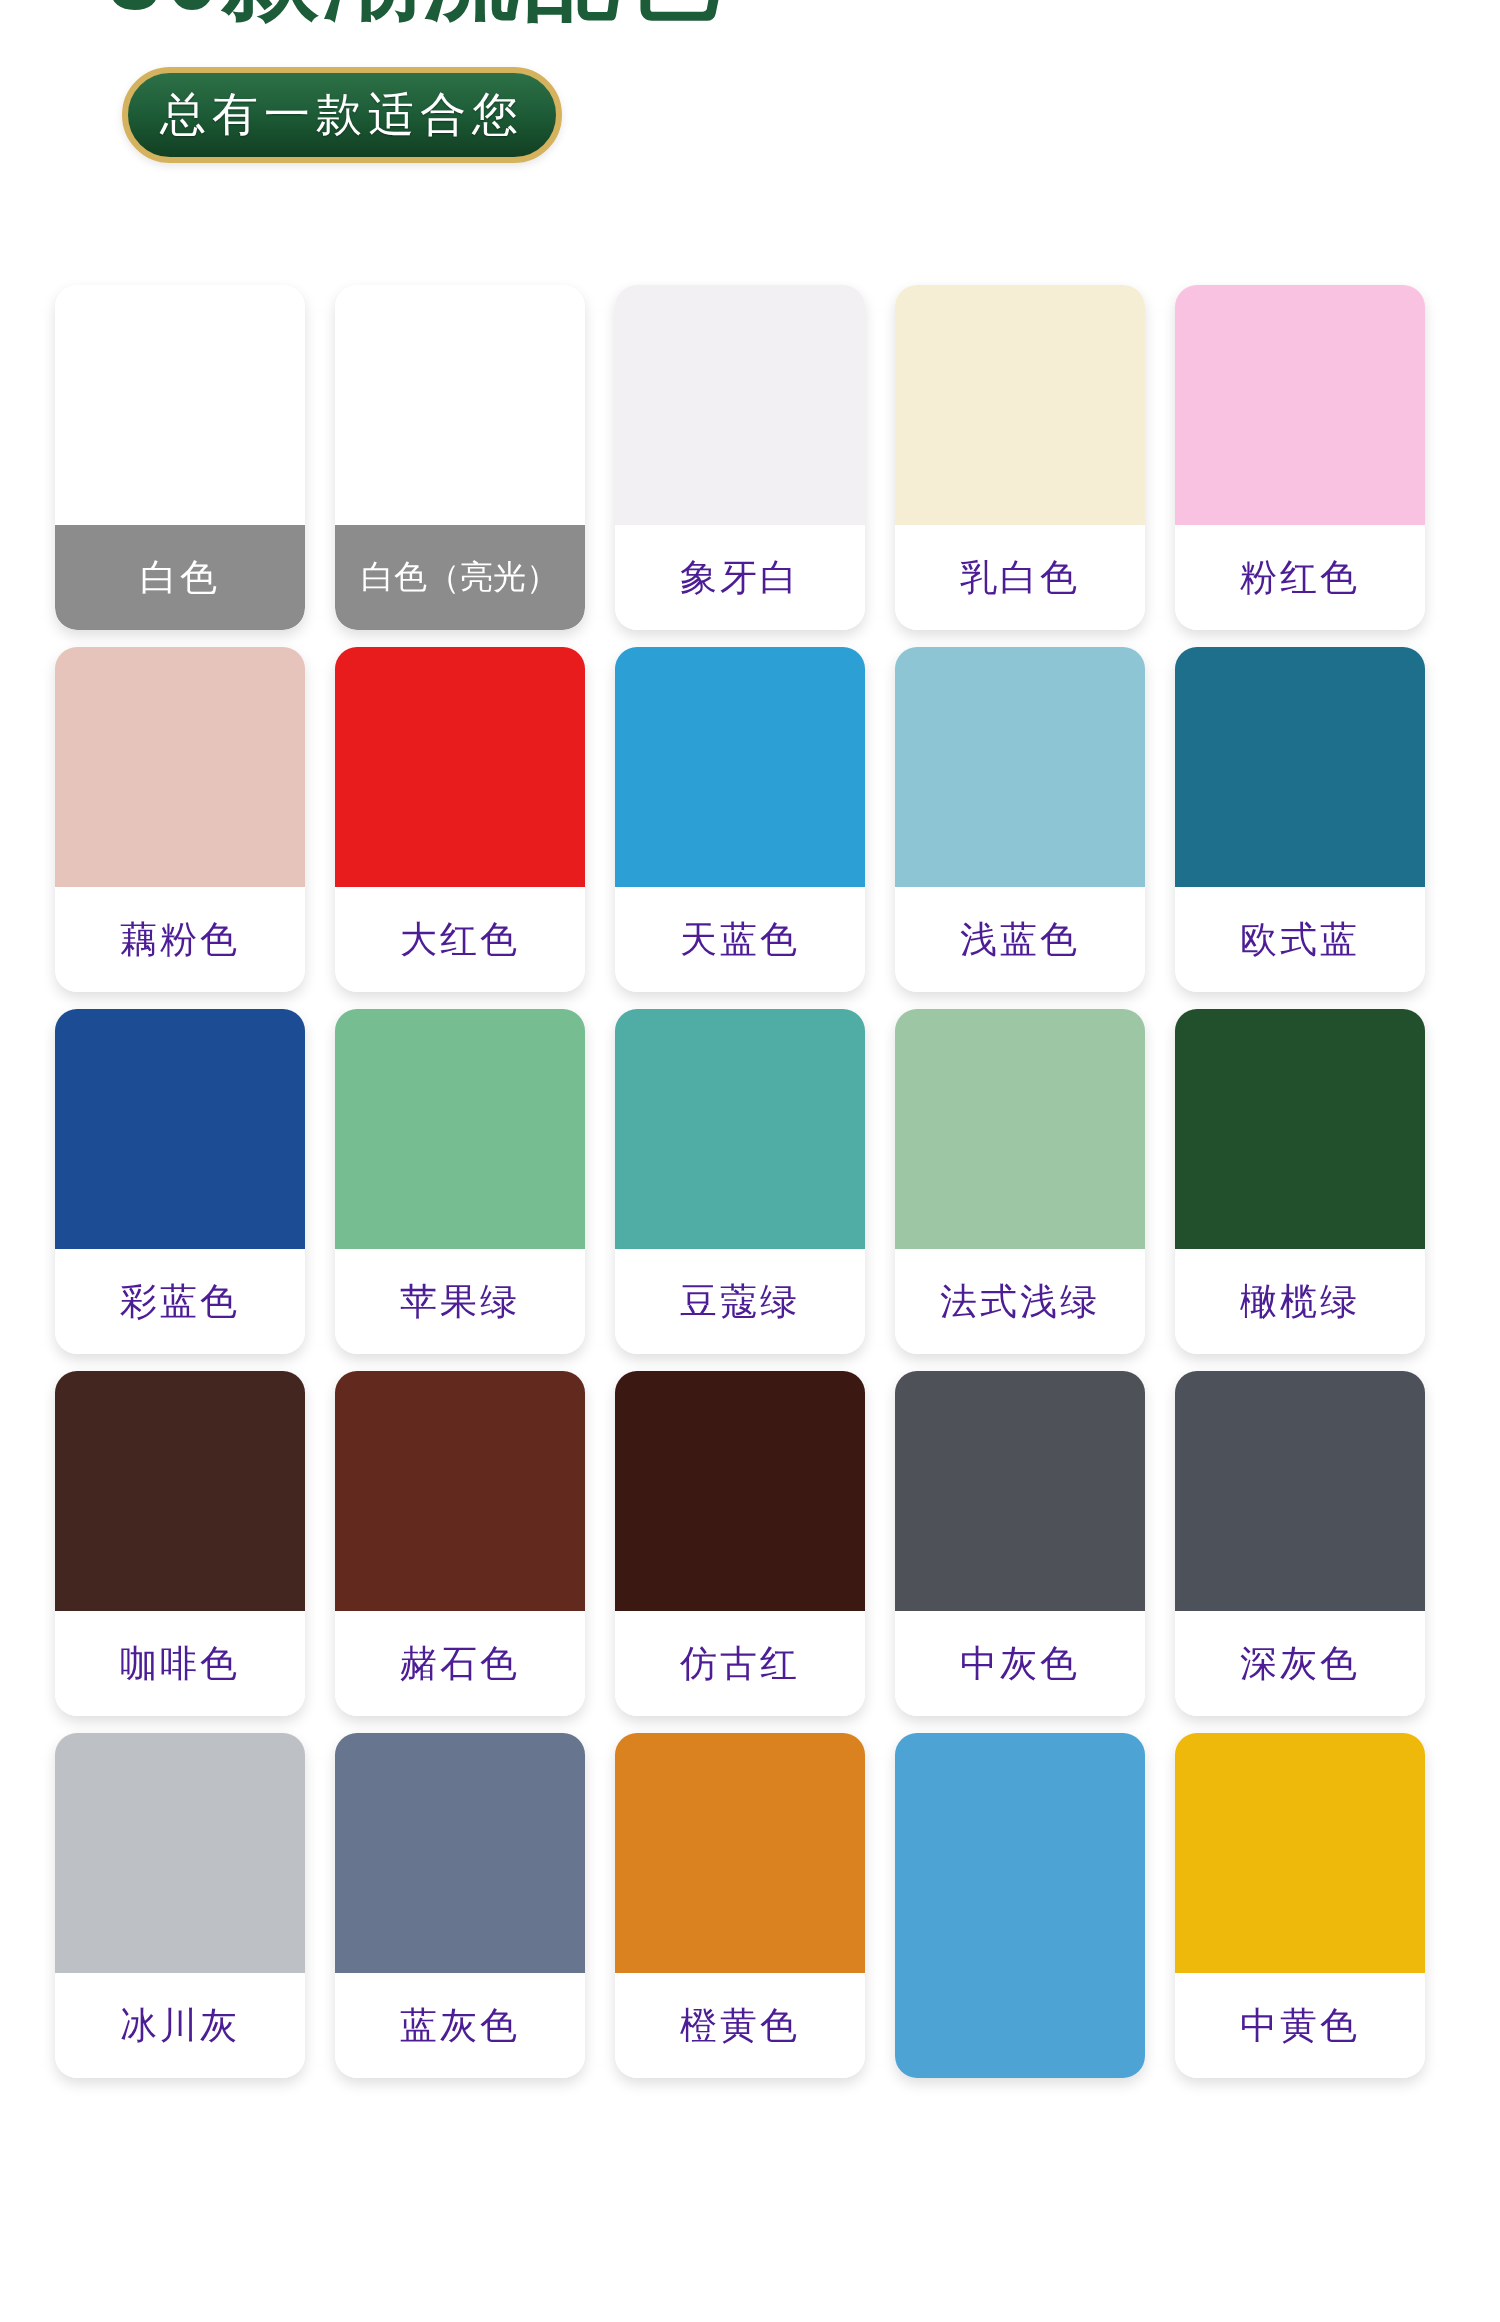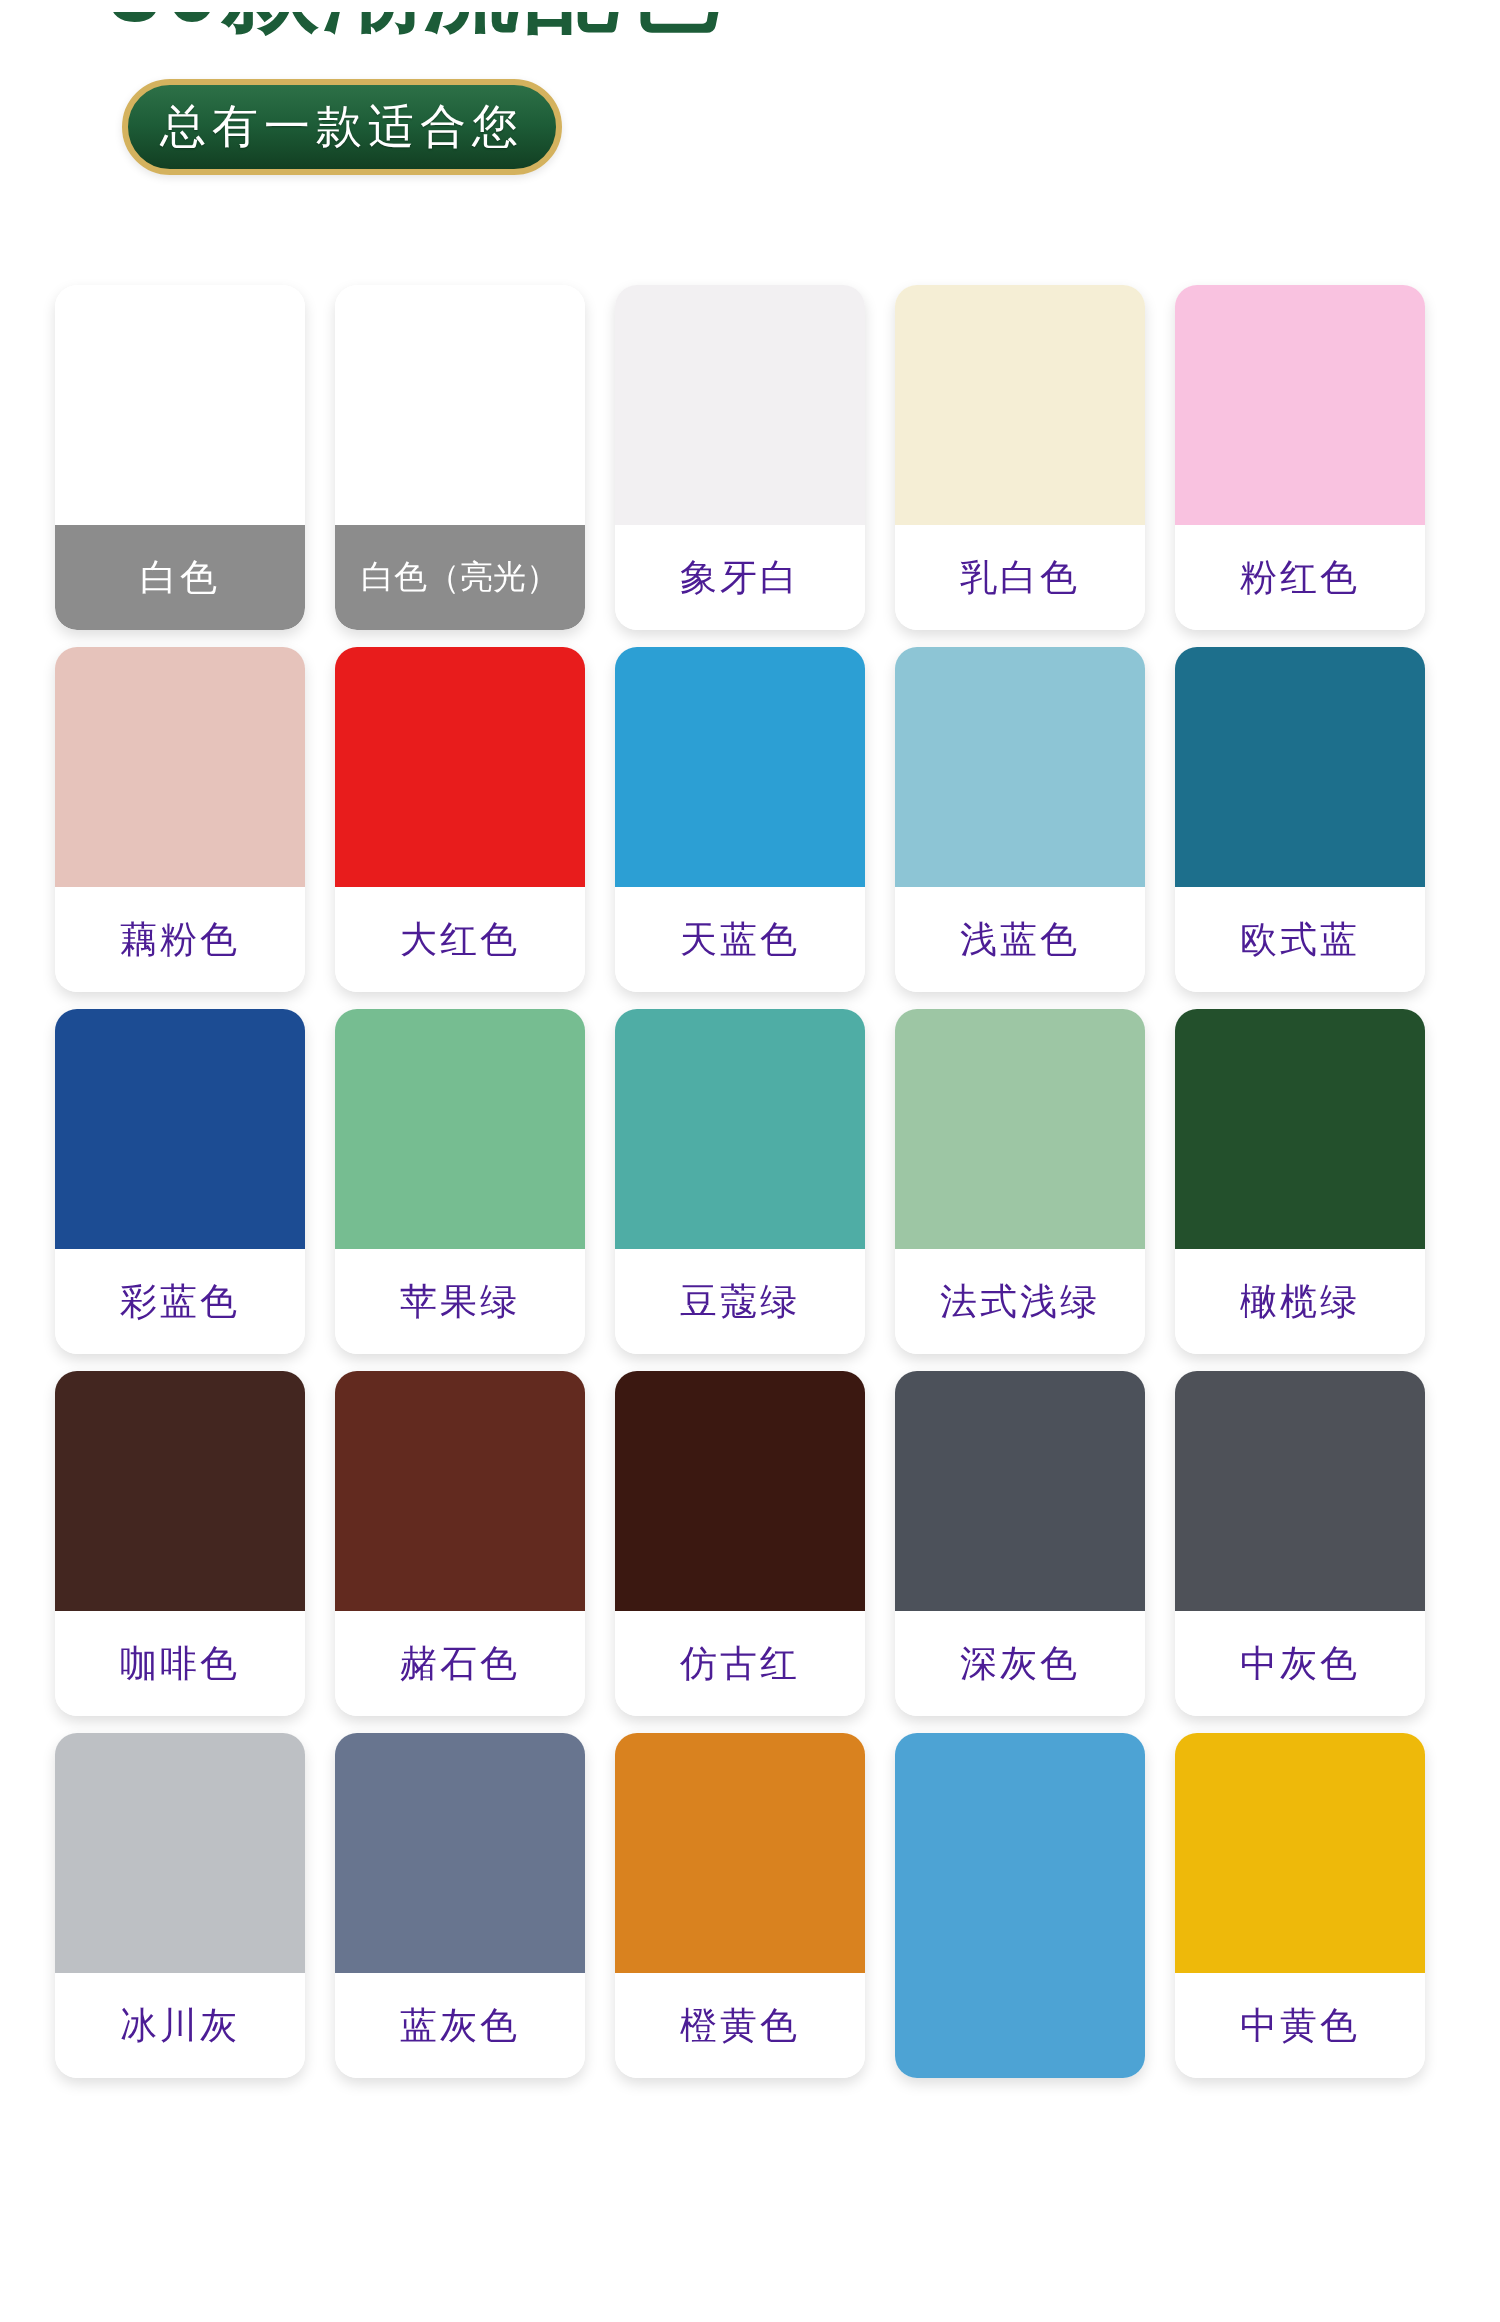--- a/index.html
+++ b/index.html
@@ -15,21 +15,20 @@
     font-family: "Liberation Serif", "DejaVu Serif", serif;
     -webkit-font-smoothing: antialiased;
   }
 
   
   .header {
     position: relative;
     width: 100%;
     height: 200px;
     overflow: hidden;
-    margin-top: 12px;
   }
 
   
   .page-title {
     position: absolute;
     top: -72px;
     left: 108px;
     font-size: 96px;
     line-height: 1.0;
     font-weight: bold;
@@ -202,27 +201,27 @@
       </div>
       <div class="swatch-card">
         <div class="swatch-color" title="#622a1f" style="background: rgb(98, 42, 31);"></div>
         <div class="swatch-label">赭石色</div>
       </div>
       <div class="swatch-card">
         <div class="swatch-color" title="#3b1811" style="background: rgb(59, 24, 17);"></div>
         <div class="swatch-label">仿古红</div>
       </div>
       <div class="swatch-card">
+        <div class="swatch-color" title="#4e5158" style="background: rgb(78, 81, 88);"></div>
+        <div class="swatch-label">中灰色</div>
+      </div>
+      <div class="swatch-card">
         <div class="swatch-color" title="#4c515a" style="background: rgb(76, 81, 90);"></div>
         <div class="swatch-label">深灰色</div>
       </div>
-      <div class="swatch-card">
-        <div class="swatch-color" title="#4e5158" style="background: rgb(78, 81, 88);"></div>
-        <div class="swatch-label">中灰色</div>
-      </div>
     </div>
     <div class="swatch-row">
       <div class="swatch-card">
         <div class="swatch-color" title="#bdc0c4" style="background: rgb(189, 192, 196);"></div>
         <div class="swatch-label">冰川灰</div>
       </div>
       <div class="swatch-card">
         <div class="swatch-color" title="#68758f" style="background: rgb(104, 117, 143);"></div>
         <div class="swatch-label">蓝灰色</div>
       </div>

